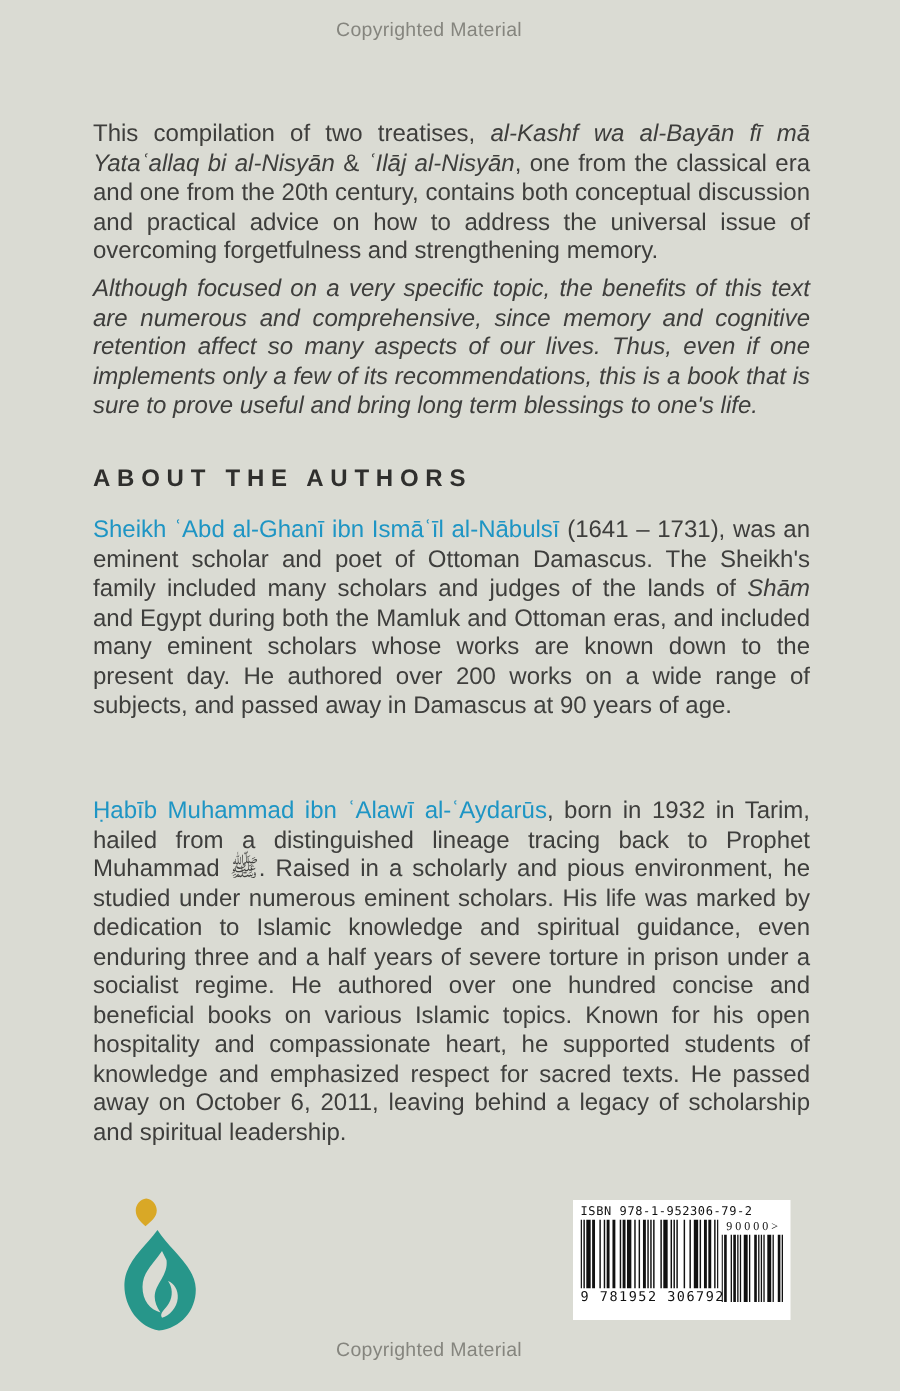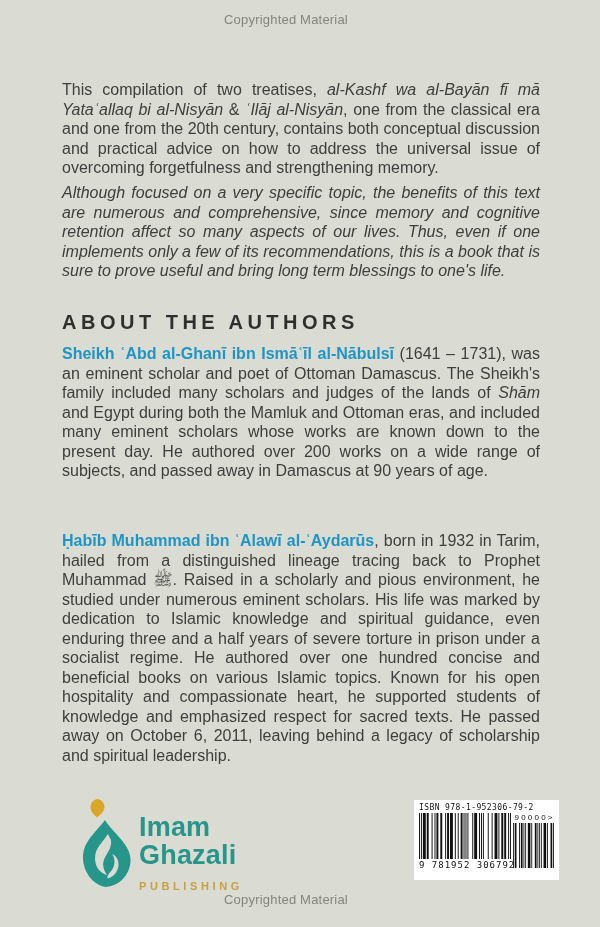--- a/index.html
+++ b/index.html
@@ -33,24 +33,24 @@
     position:absolute;left:62px;width:478px;
     font-size:16px;line-height:19.5px;
     text-align:justify;
     color:var(--body);
   }
   #para1{top:56px;margin-top:24px;}
   #para2{top:183px;font-style:italic;}
   #author1{top:344px;}
   #author2{top:519px;margin-top:12px;}
   .seg-italic{font-style:italic;}
-  .seg-name{font-weight:700;color:var(--blue);}
+  .seg-name{font-weight:400;color:var(--blue);}
   .heading{
     position:absolute;left:62px;top:311px;width:478px;
-    font-size:20px;font-weight:700;letter-spacing:4.5px;
+    font-size:16px;font-weight:700;letter-spacing:4.5px;
     color:#2f2f2d;text-align:left;
   }
   
   .logo{
     position:absolute;left:82px;top:796px;
     display:flex;align-items:flex-start;
   }
   .logo-mark{width:50px;height:94px;display:block;}
   .logo-text{margin-left:7px;margin-top:17px;line-height:28px;}
   .logo-name{
@@ -59,38 +59,37 @@
   }
   .logo-tagline{
     font-size:11px;font-weight:700;color:var(--gold-text);
     letter-spacing:3.6px;margin-top:3px;
   }
   
   .barcode-box{
     position:absolute;left:382px;top:800px;
     width:145px;height:80px;background:#fff;
     padding:3px 5px 0 5px;
-    margin-left:32px;
   }
   .isbn-label{
     font-family:"DejaVu Sans Mono","Liberation Mono",monospace;
     font-size:8px;color:#111;text-align:left;
     white-space:nowrap;letter-spacing:.4px;
   }
   .bars-row{display:flex;align-items:flex-start;margin-top:1px;}
   .main-code{width:92px;}
   .main-code svg{width:92px;height:46px;display:block;}
   .main-digits{
     font-family:"DejaVu Sans Mono","Liberation Mono",monospace;
     font-size:9px;color:#111;letter-spacing:1px;white-space:nowrap;
     margin-top:1px;
   }
   .addon-code{width:41px;margin-left:2px;}
   .addon-digits{
-    font-family:Liberation Sans, sans-serif;
+    font-family:Liberation Serif, serif;
     font-size:8px;color:#111;white-space:nowrap;text-align:center;
   }
   .addon-code svg{width:41px;height:45px;display:block;margin-top:1px;}
   svg rect{fill:#111;}
   .mark-teal{fill:var(--teal);}
   .mark-gold{fill:var(--gold);}
   .mark-white{fill:var(--bg);}
 </style>
 </head>
 <body>
@@ -107,25 +106,20 @@
 <div class="logo">
   <svg class="logo-mark" viewBox="0 0 50 94" xmlns="http://www.w3.org/2000/svg">
 
     <path class="mark-gold" d="M15.5,3 C19.5,3.5 22.5,7 22.5,11 C22.5,15.5 18.5,18.5 15,21.5 C11.5,18.5 8.5,15.5 8.5,11 C8.5,7 11.5,3.5 15.5,3 Z"></path>
 
     <path class="mark-teal" d="M23,24 C14,36 2,45 1,59 C0,74 10,89 24,91 C39,89.5 49,77 48.5,63 C48,48 31,37 23,24 Z"></path>
 
     <path class="mark-white" d="M26,38 C20,47 13,52 13,62 C13,71 18,77 25,79 C21,73 20,68 22.5,62.5 C25,57 30,52 29,44 Z"></path>
     <path class="mark-white" d="M30,58 C33,62 33.5,68 30.5,73 C28,77 24,79.5 26,82.5 C31,81 36,76 36.5,69.5 C37,64 34,59.5 30,58 Z"></path>
   </svg>
-  <div class="logo-text">
-    <div class="logo-name">Imam</div>
-    <div class="logo-name">Ghazali</div>
-    <div class="logo-tagline">PUBLISHING</div>
-  </div>
 </div>
 
 <div class="barcode-box">
   <div class="isbn-label">ISBN 978-1-952306-79-2</div>
   <div class="bars-row">
     <div class="main-code">
       <svg id="main-bars" preserveAspectRatio="none" xmlns="http://www.w3.org/2000/svg" viewBox="0 0 95 46">
           <rect x="0" y="0" width="1" height="46"></rect>
           <rect x="2" y="0" width="1" height="46"></rect>
           <rect x="4" y="0" width="3" height="46"></rect>

